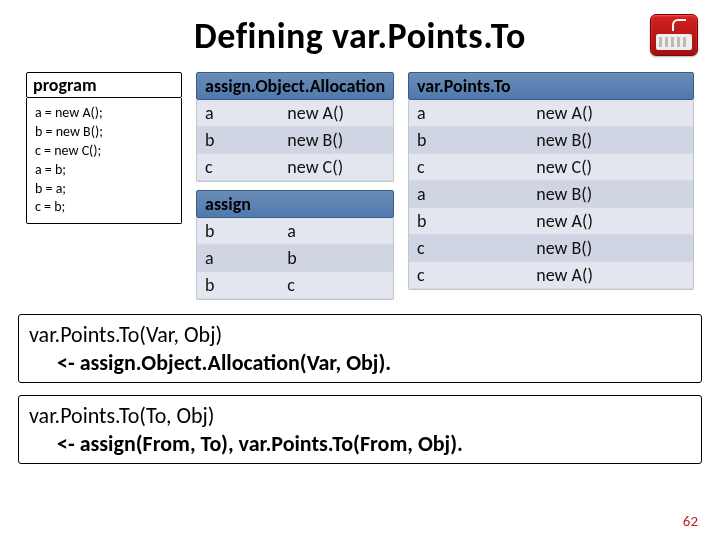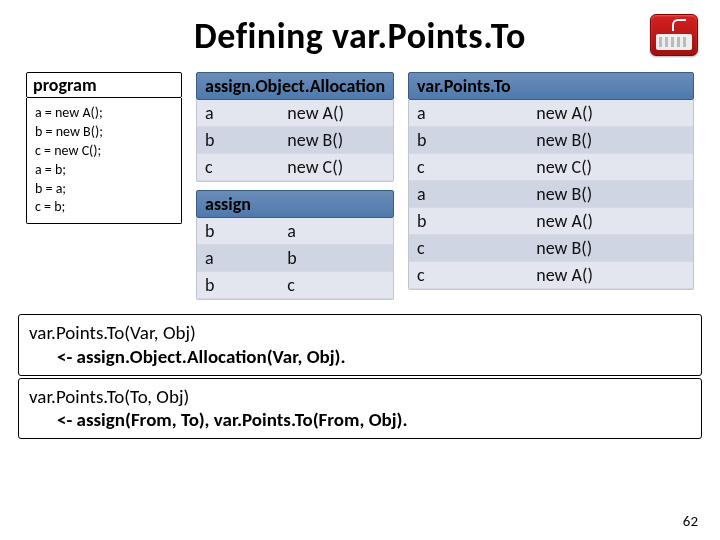--- a/index.html
+++ b/index.html
@@ -119,33 +119,33 @@
 
   .midgap { height: 8px; }
 
   .rules {
     margin: 14px 18px 0 18px;
   }
   .rule-box {
     border: 1px solid #000;
     border-radius: 3px;
     padding: 6px 10px;
-    font-size: 19px;
+    font-size: 22px;
     line-height: 1.25;
-    margin-bottom: 2px;
+    margin-bottom: 12px;
     background: #fff;
   }
   .rule-box .indent { padding-left: 28px; font-weight: bold; }
 
   .pagenum {
     position: absolute;
     bottom: 10px;
     right: 22px;
     font-size: 15px;
-    color: #000000;
+    color: #b91c1c;
   }
 </style>
 </head>
 <body>
 
 <div class="kb-icon">
   <div class="cable"></div>
   <div class="keys"></div>
 </div>
 

